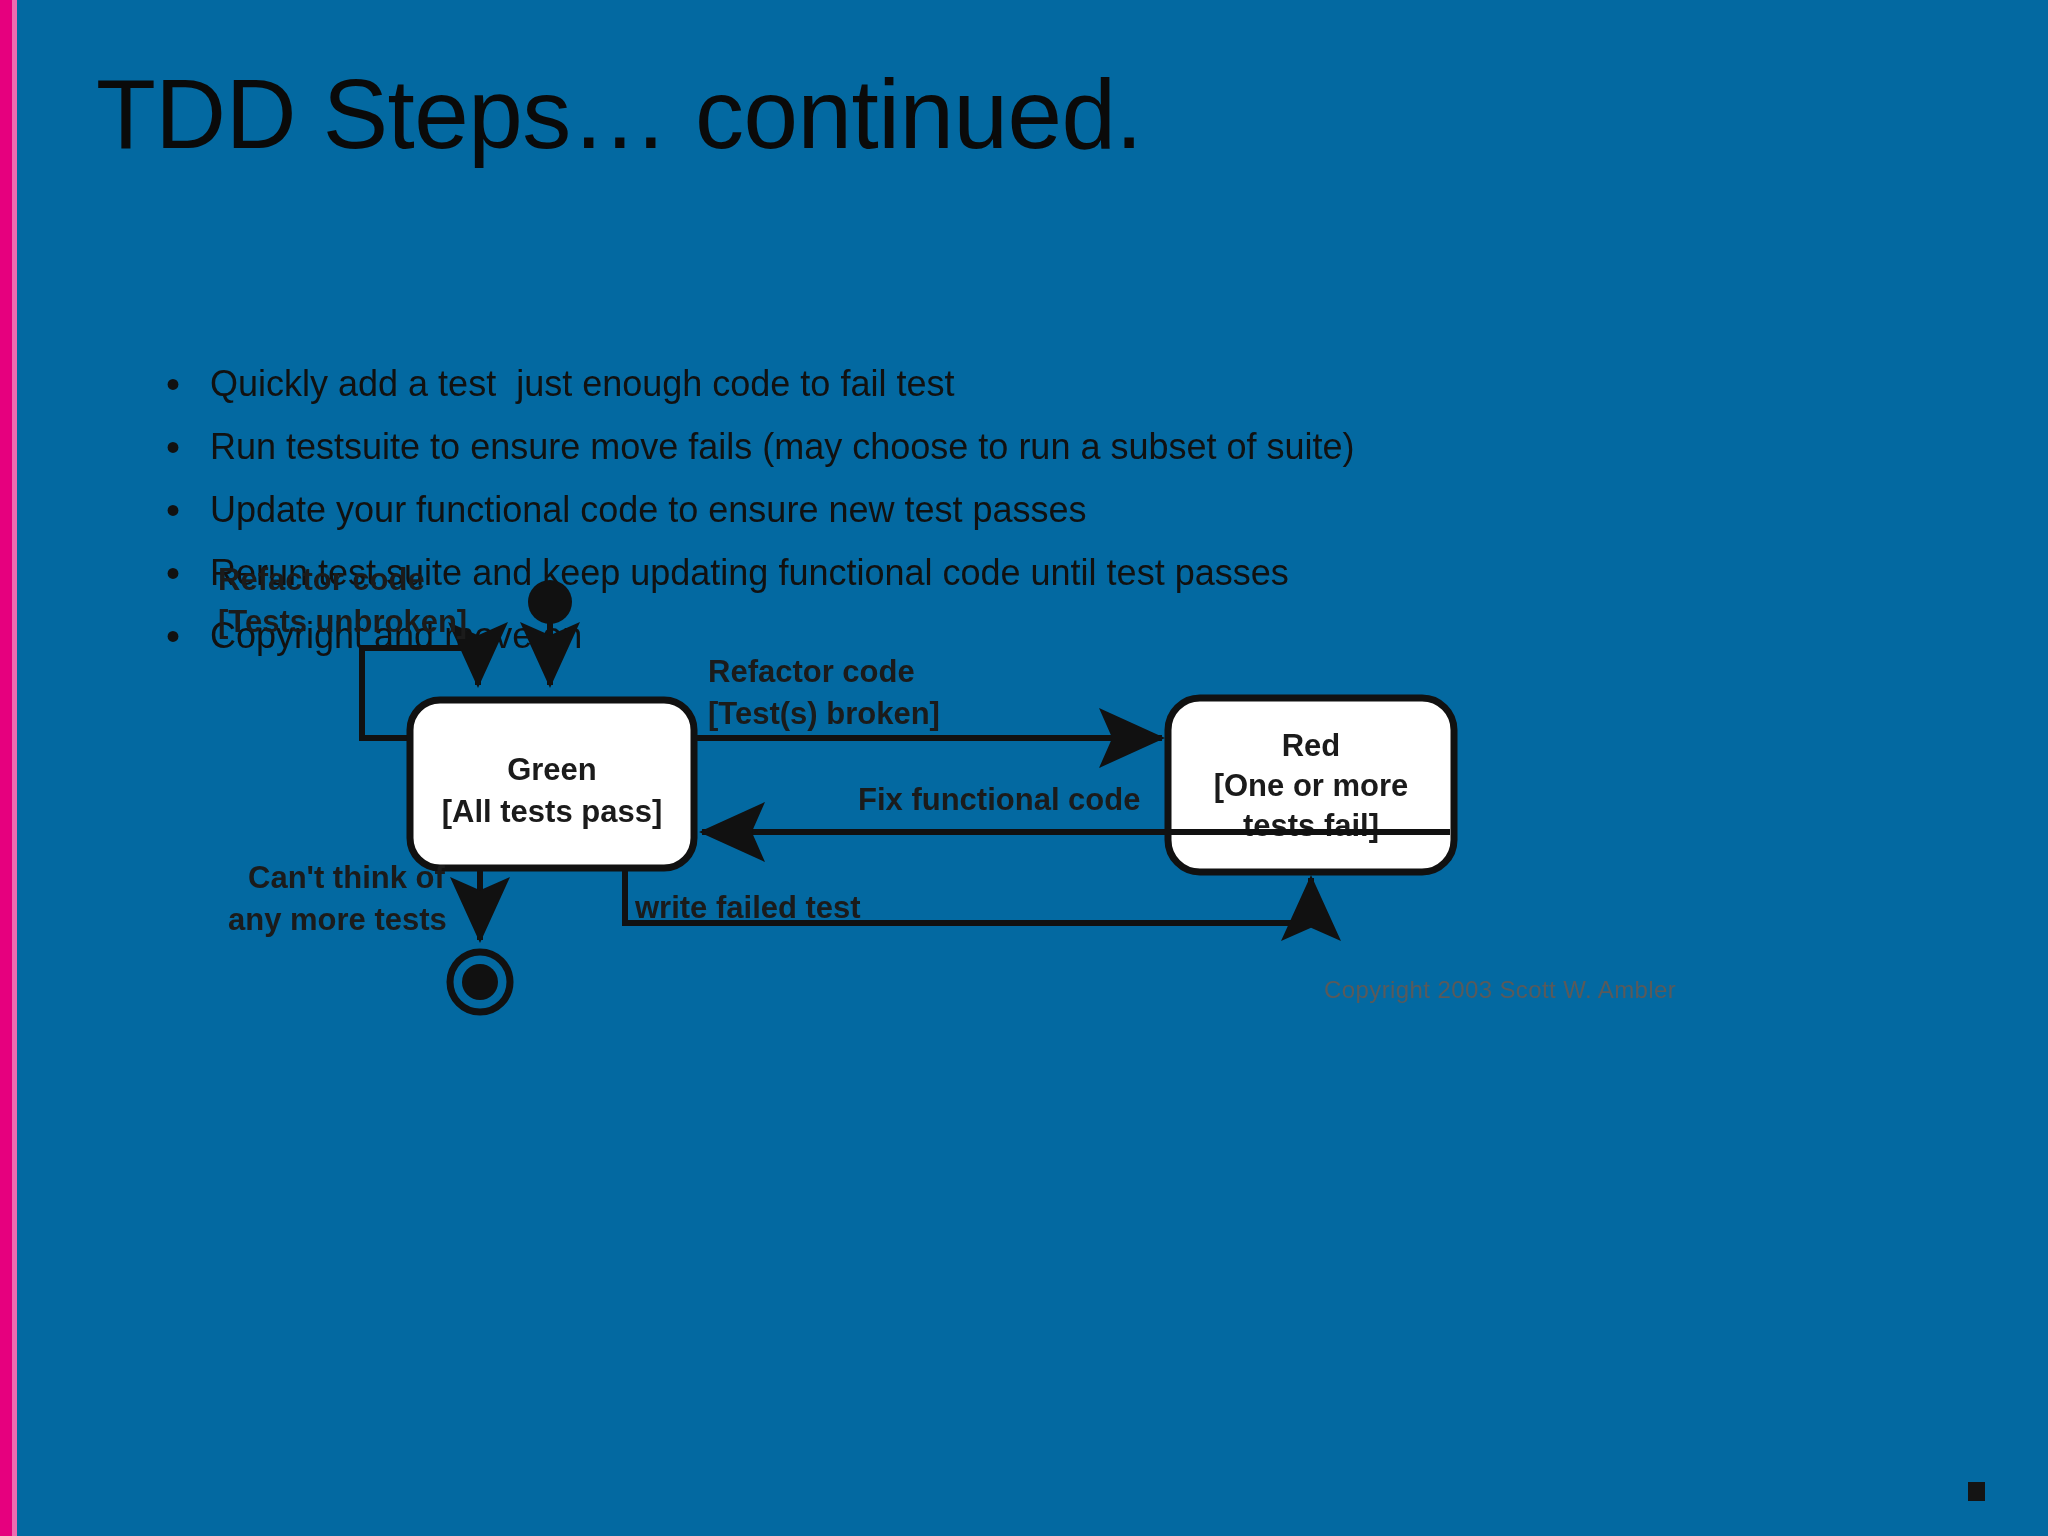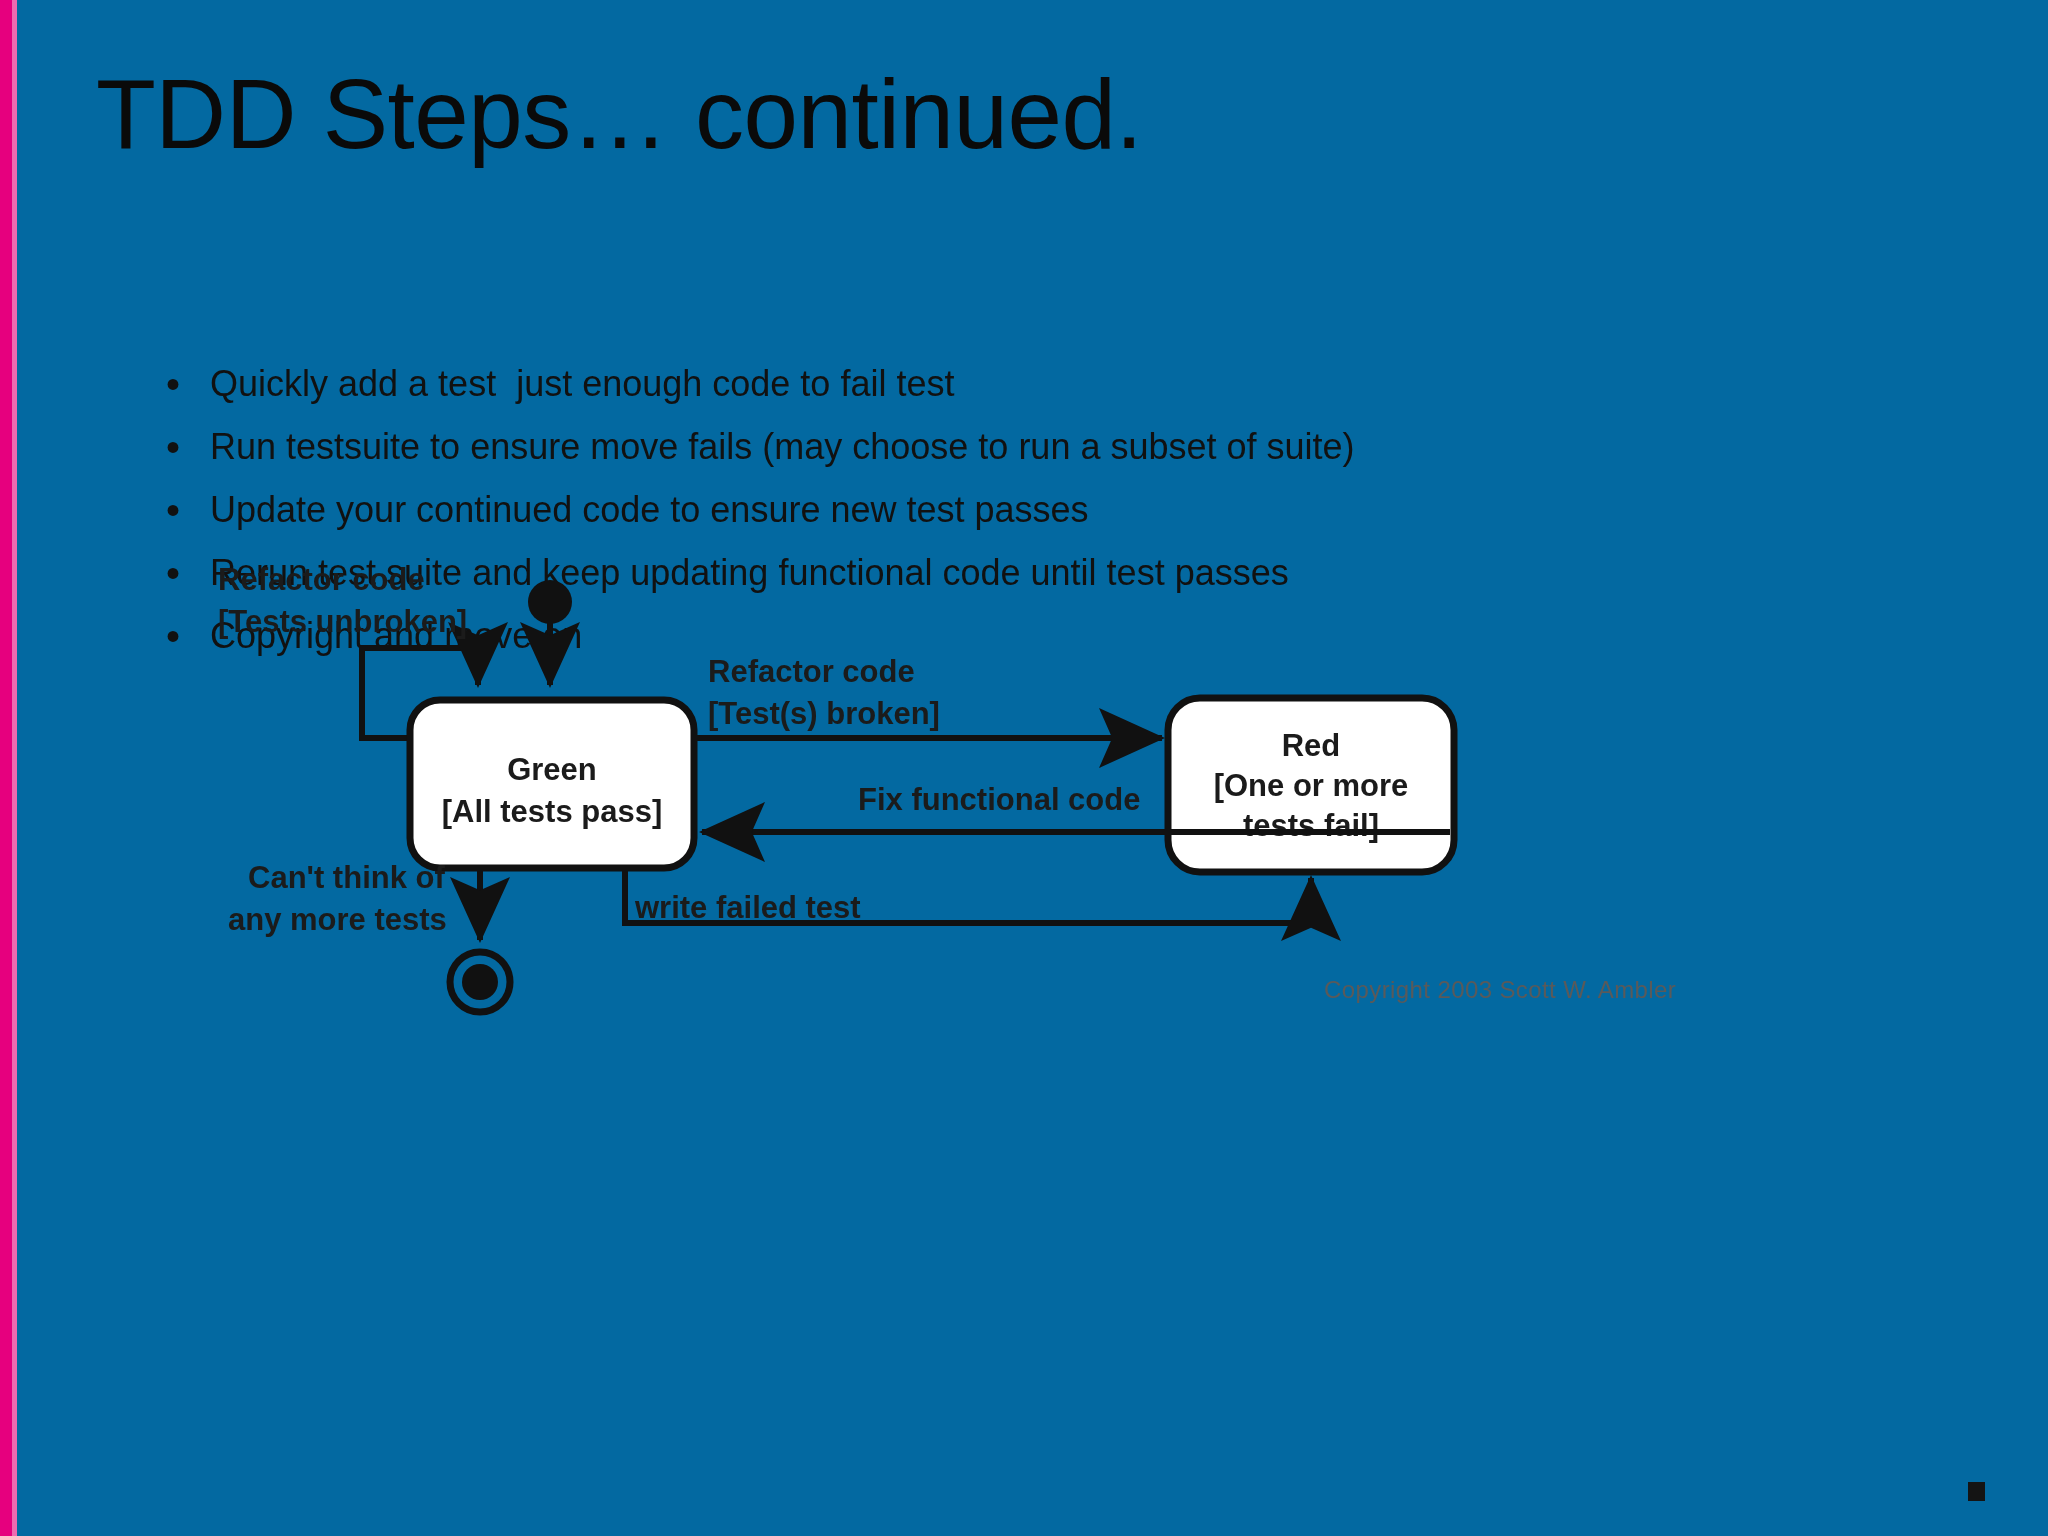--- a/index.html
+++ b/index.html
@@ -152,21 +152,21 @@
       <div class="bullet-text">Quickly add a test  just enough code to fail test</div>
     </div>
 
     <div class="bullet-row">
       <div class="bullet-dot">•</div>
       <div class="bullet-text">Run testsuite to ensure move fails (may choose to run a subset of suite)</div>
     </div>
 
     <div class="bullet-row">
       <div class="bullet-dot">•</div>
-      <div class="bullet-text">Update your continued code to ensure new test passes</div>
+      <div class="bullet-text">Update your functional code to ensure new test passes</div>
     </div>
 
     <div class="bullet-row">
       <div class="bullet-dot">•</div>
       <div class="bullet-text">Rerun test suite and keep updating functional code until test passes</div>
     </div>
 
     <div class="bullet-row">
       <div class="bullet-dot">•</div>
       <div class="bullet-text">Copyright and move on</div>

